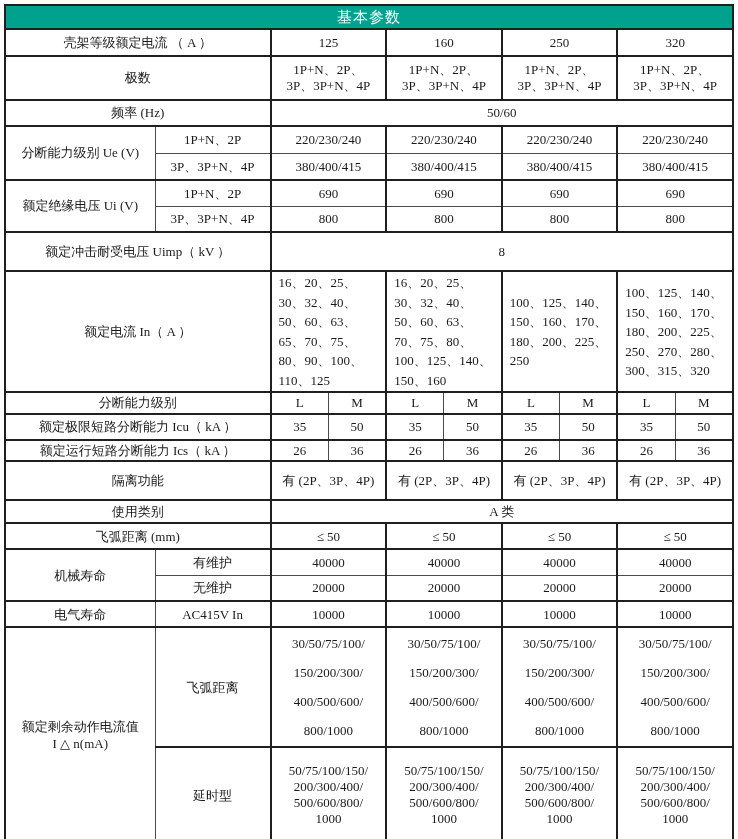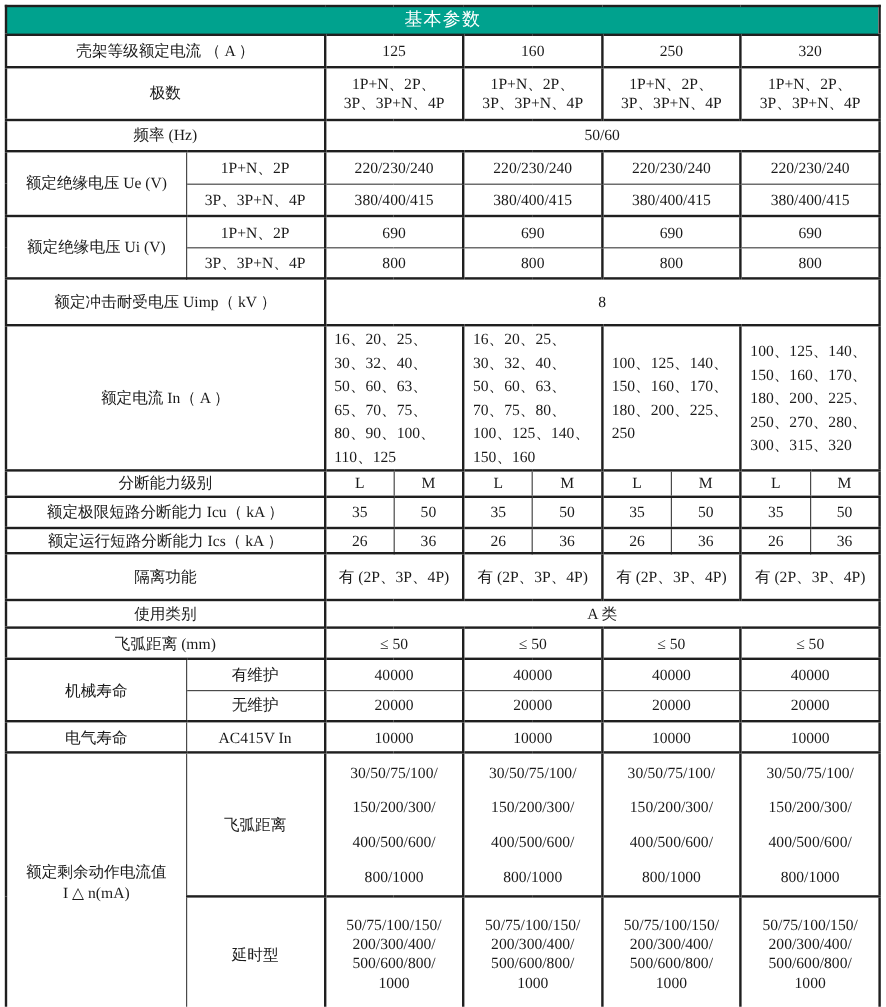--- a/index.html
+++ b/index.html
@@ -101,21 +101,21 @@
     <td colspan="2" class="m pre poles">1P+N、2P、
 3P、3P+N、4P</td>
   </tr>
 
   <tr class="g rh26">
     <td colspan="2">频率 (Hz)</td>
     <td colspan="8" class="m">50/60</td>
   </tr>
 
   <tr class="g rh27">
-    <td rowspan="2">额定绝缘电压 Ue (V)</td>
+    <td rowspan="2">分断能力级别 Ue (V)</td>
     <td>1P+N、2P</td>
     <td colspan="2" class="m">220/230/240</td>
     <td colspan="2" class="m">220/230/240</td>
     <td colspan="2" class="m">220/230/240</td>
     <td colspan="2" class="m">220/230/240</td>
   </tr>
   <tr class="rh27">
     <td>3P、3P+N、4P</td>
     <td colspan="2" class="m">380/400/415</td>
     <td colspan="2" class="m">380/400/415</td>

